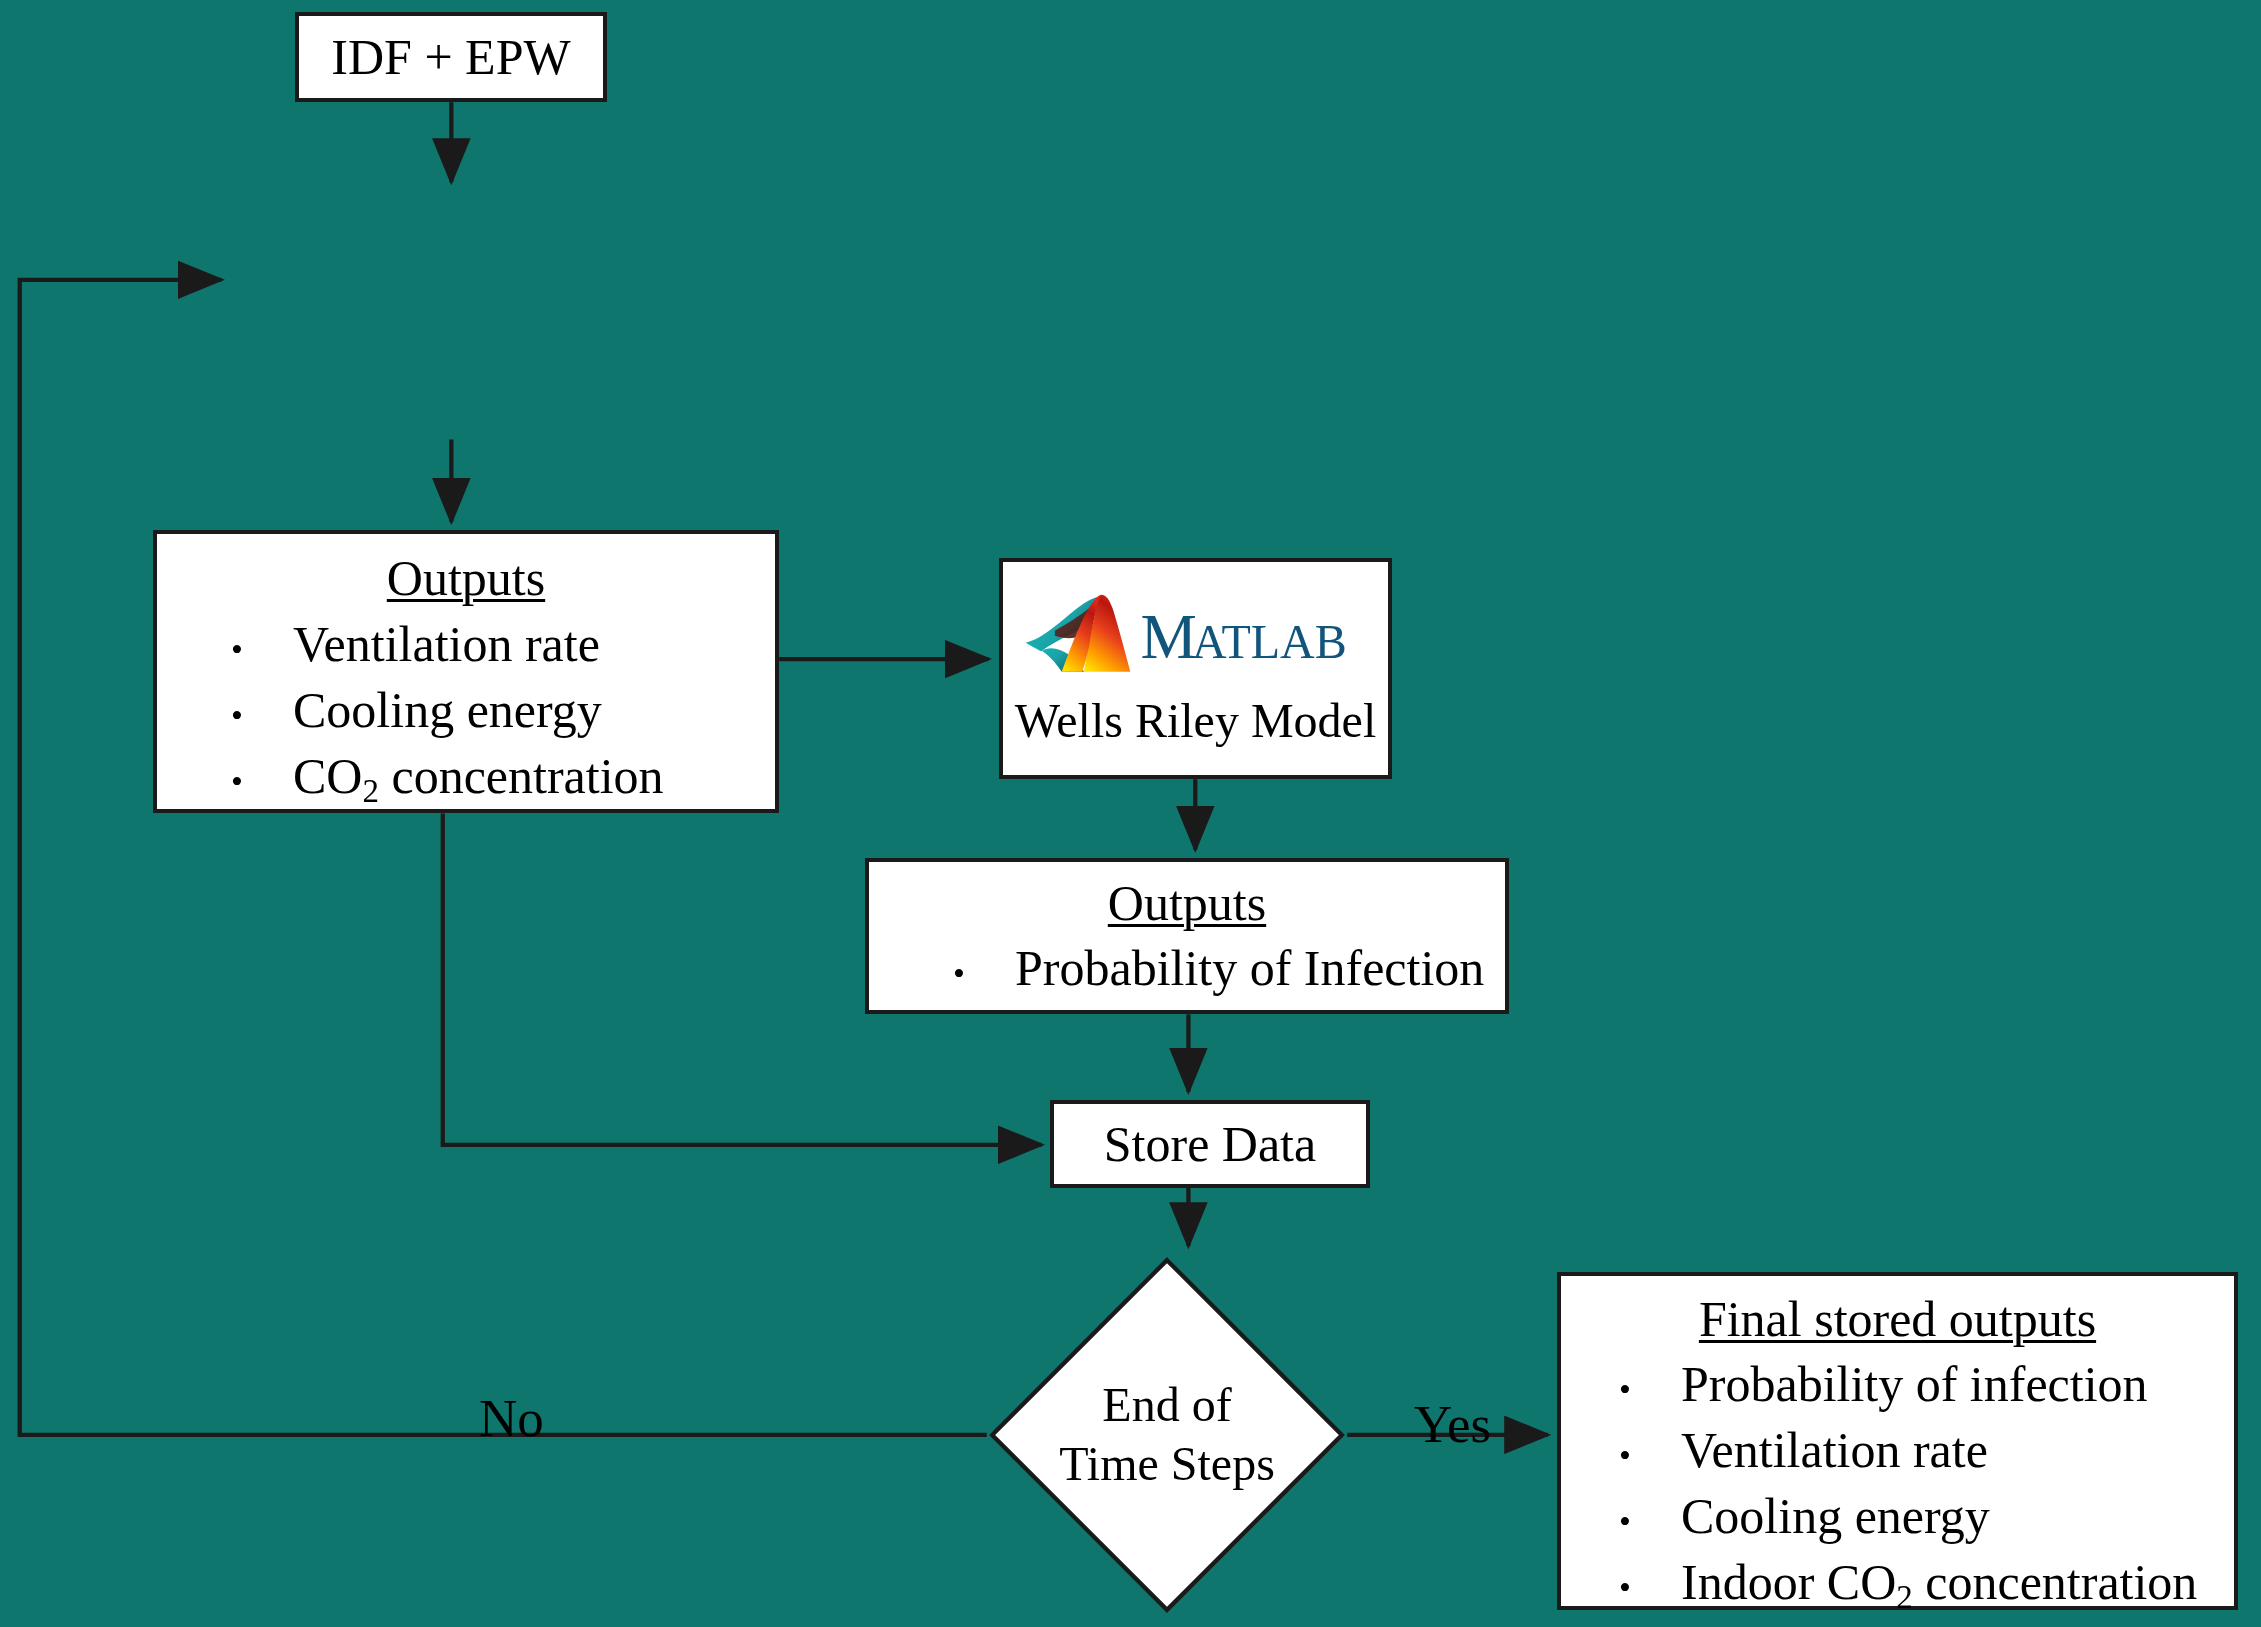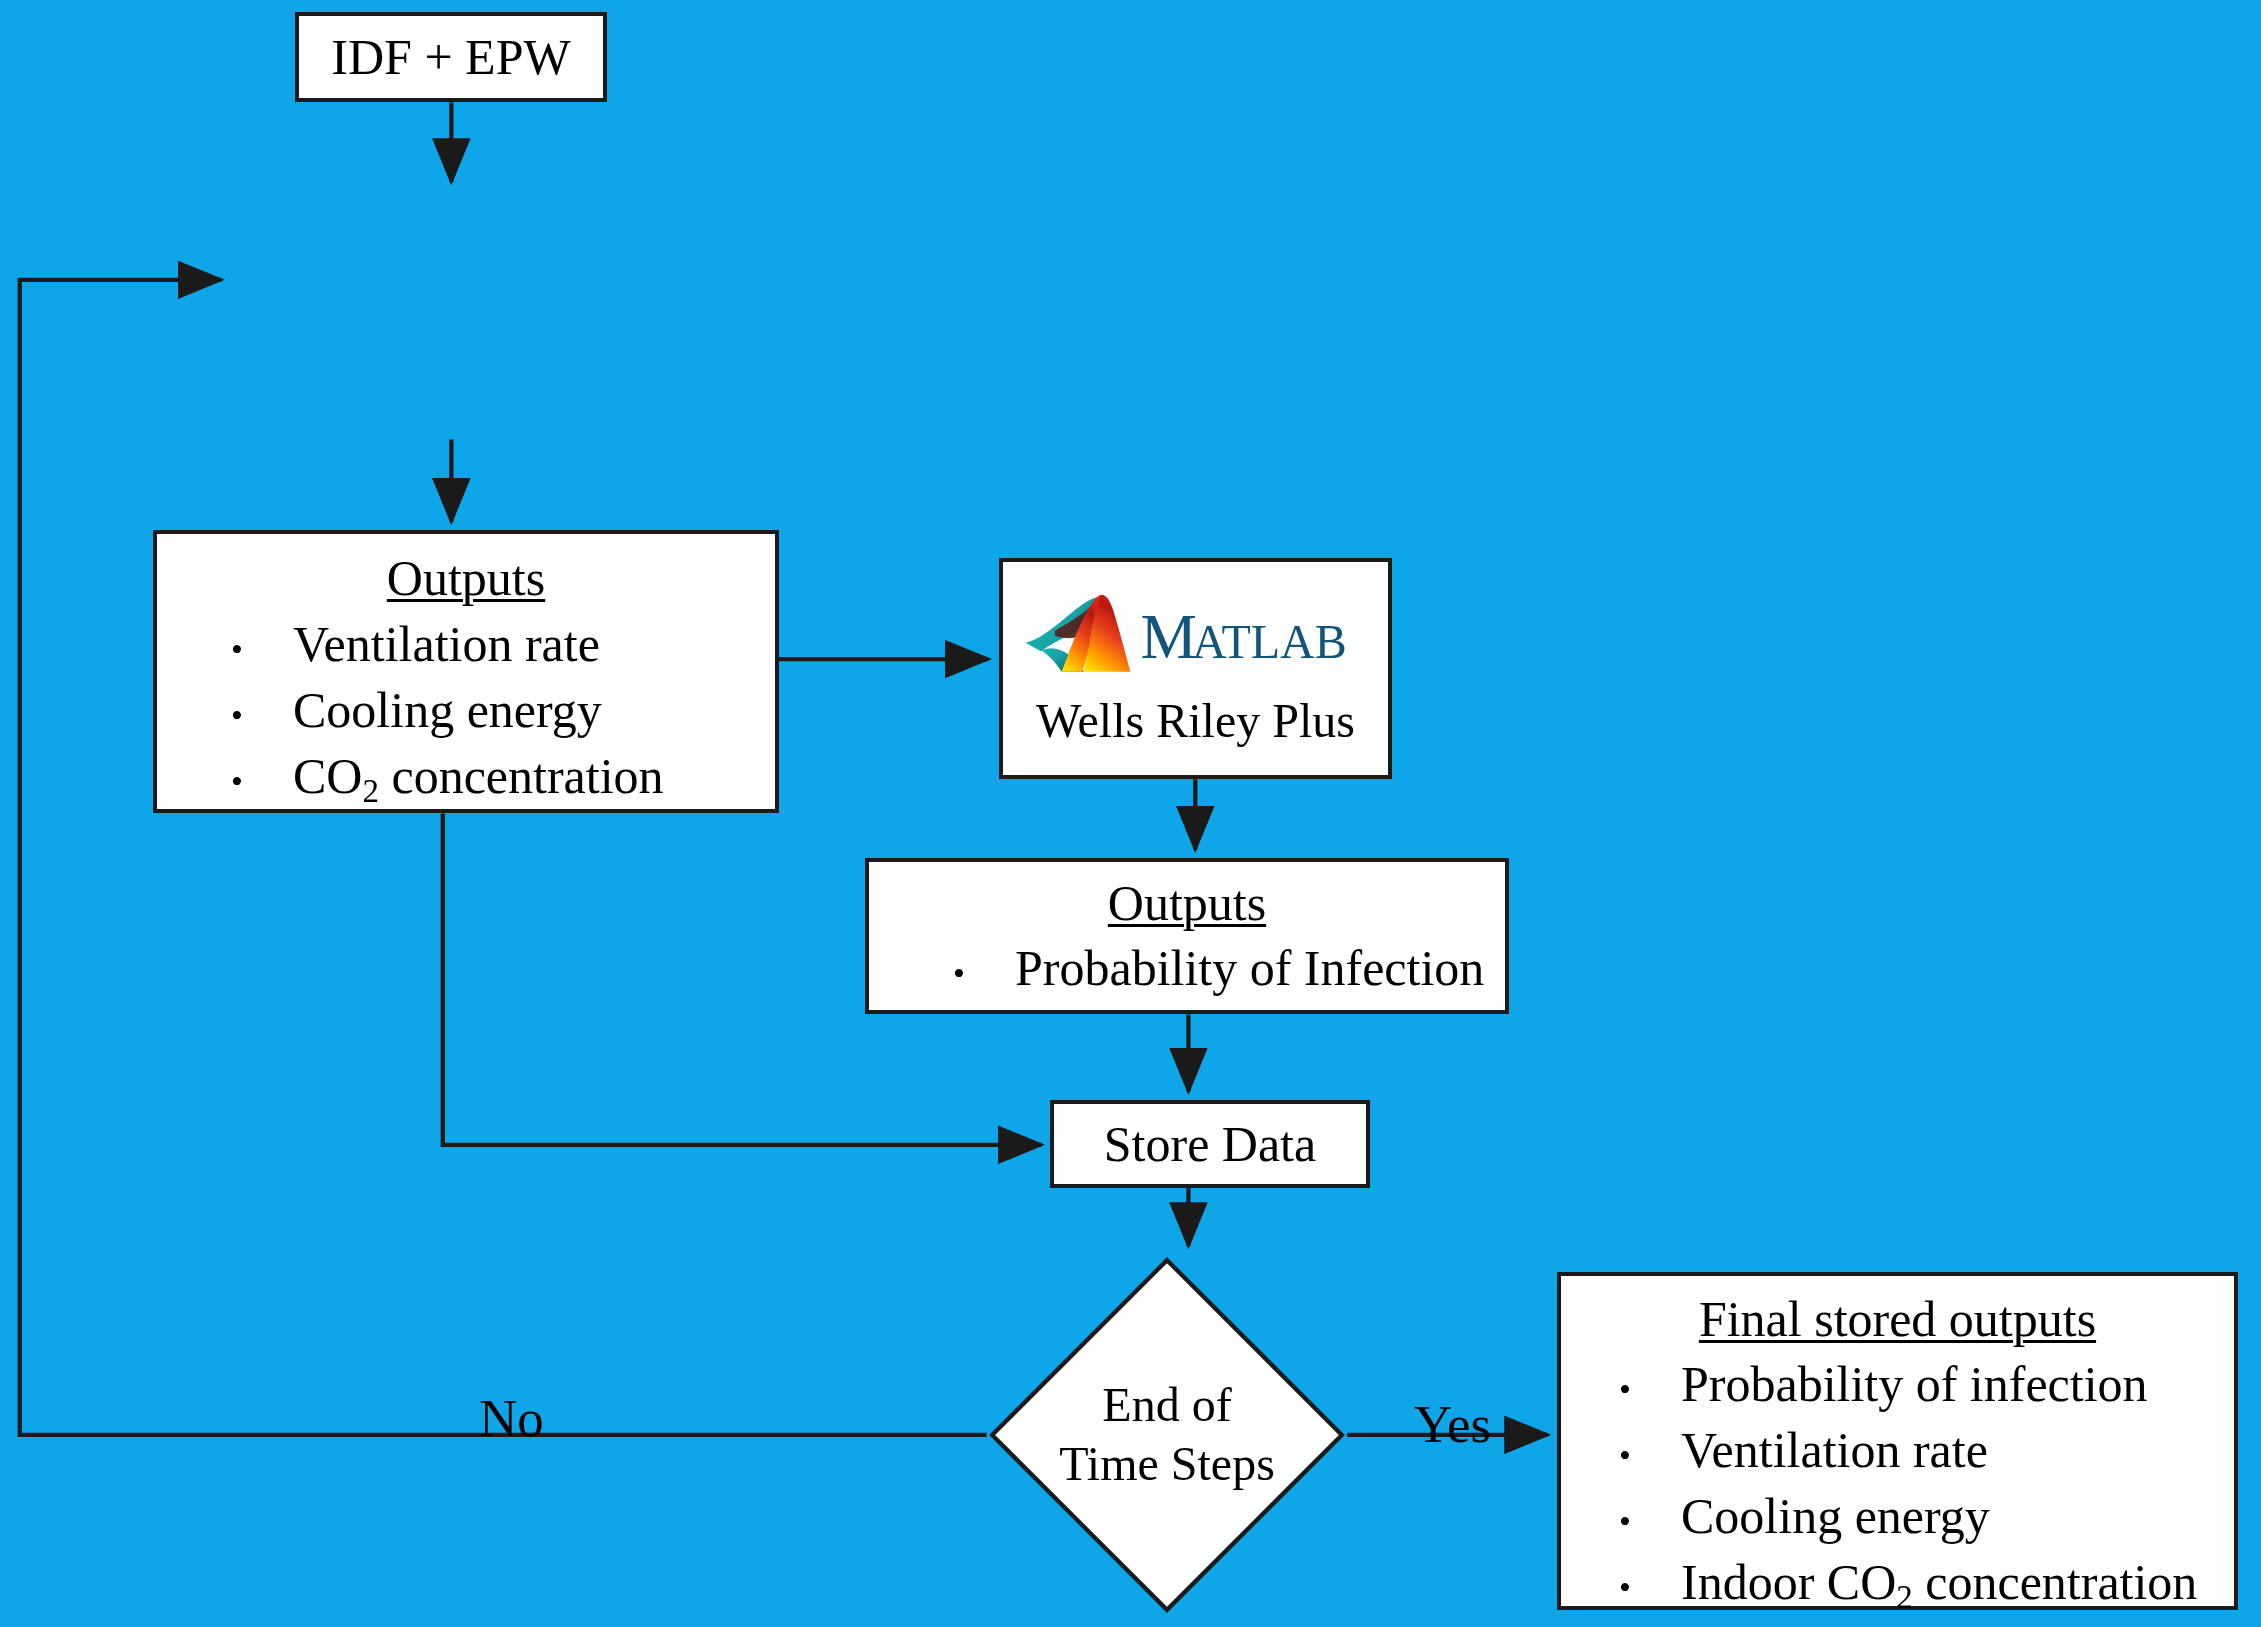--- a/index.html
+++ b/index.html
@@ -12,21 +12,21 @@
     height: 1628px;
     font-family: "Liberation Serif", "DejaVu Serif", serif;
     color: #000000;
     overflow: hidden;
     position: relative;
   }
   #stage {
     position: relative;
     width: 2261px;
     height: 1628px;
-    background: #0ea5e9;
+    background: #0f766e;
   }
   #wires {
     position: absolute;
     left: 0; top: 0;
     width: 2261px;
     height: 1628px;
   }
   .node {
     position: absolute;
     box-sizing: border-box;
@@ -242,21 +242,21 @@
 
         <path d="M90,10 C96,10 100,16 104,28 C112,54 118,78 124,100
                  L70,100 C74,74 80,42 86,20 C88,12 89,10 90,10 Z" fill="url(#mlFlame)"></path>
         <path d="M90,10 C86,16 80,44 76,70 C73,84 70,94 68,100
                  L44,100 C52,78 66,40 78,22 C84,13 88,10 90,10 Z" fill="url(#mlFlame)"></path>
 
         <text x="136" y="84" font-family="'Liberation Serif',serif" font-size="74" fill="#11557c">M</text>
         <text x="196" y="84" font-family="'Liberation Serif',serif" font-size="56" fill="#11557c">ATLAB</text>
       </svg>
     </div>
-    <div class="caption">Wells Riley Plus</div>
+    <div class="caption">Wells Riley Model</div>
   </div>
 
   <div class="node" id="box-outputs2">
     <div class="sec-head">Outputs</div>
     <ul class="blist">
       <li>
         <span class="bullet">•</span>
         <span class="btext">Probability of Infection</span>
       </li>
     </ul>

